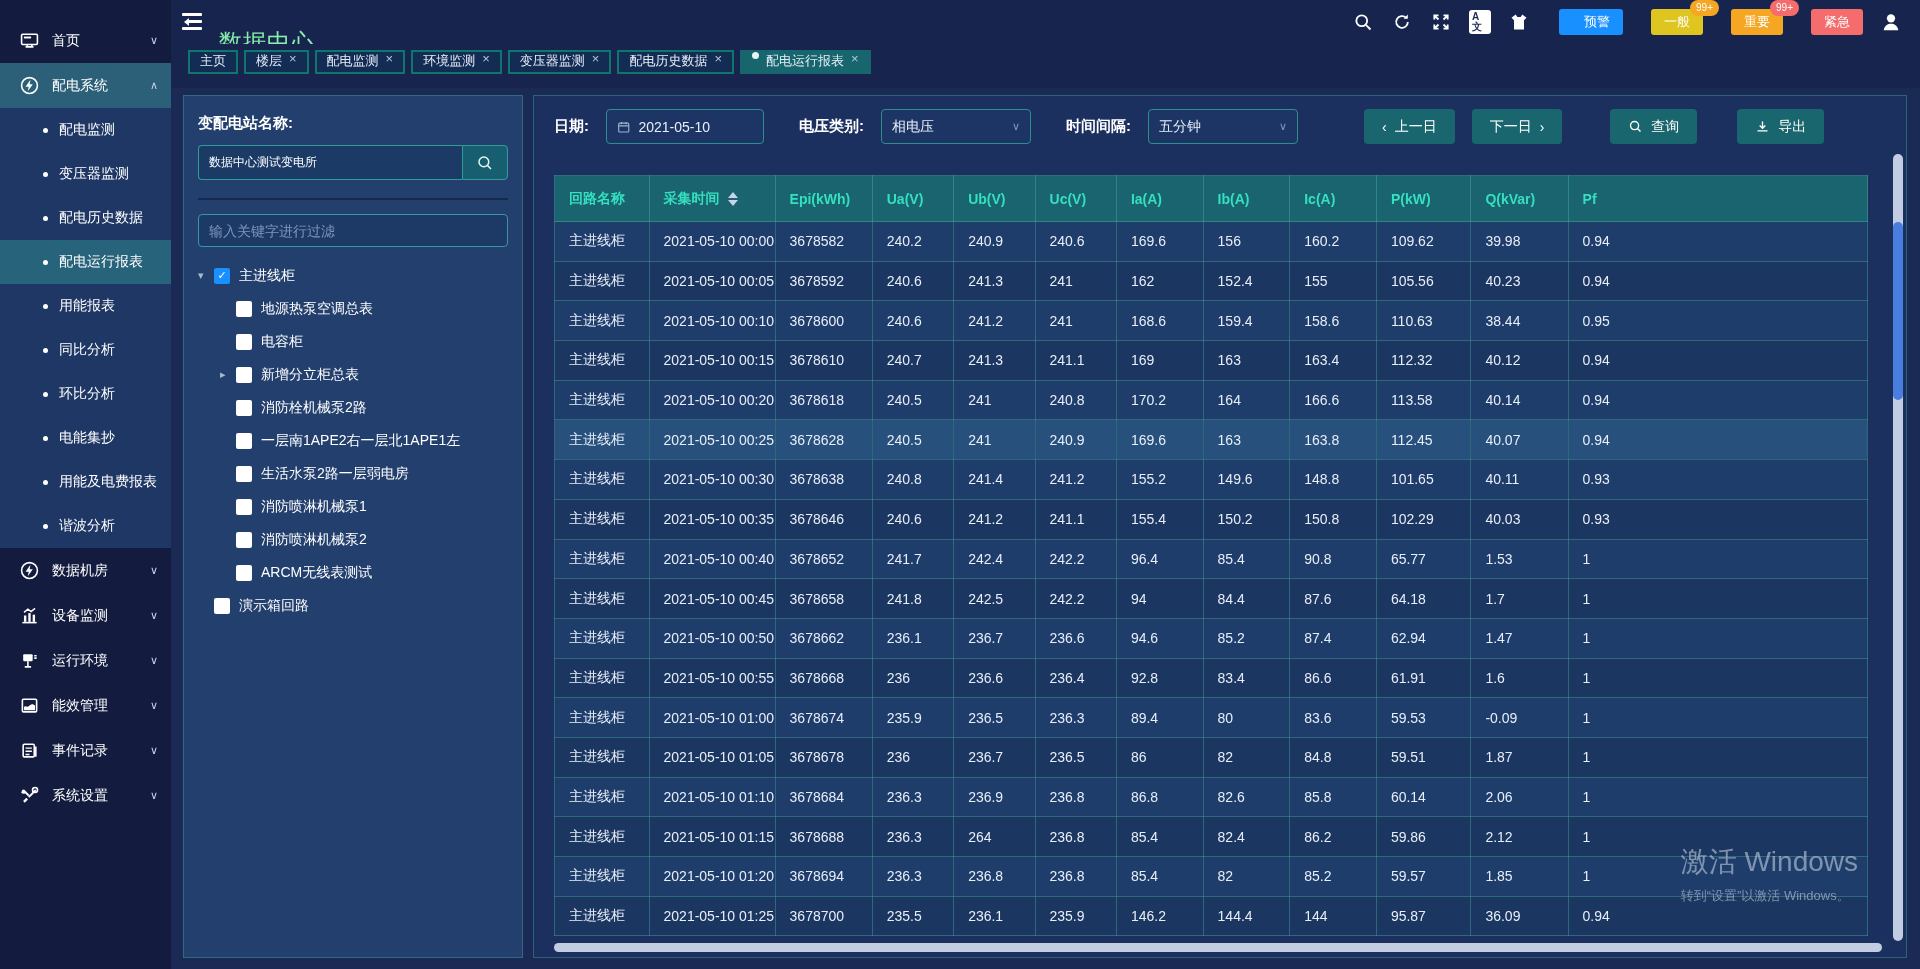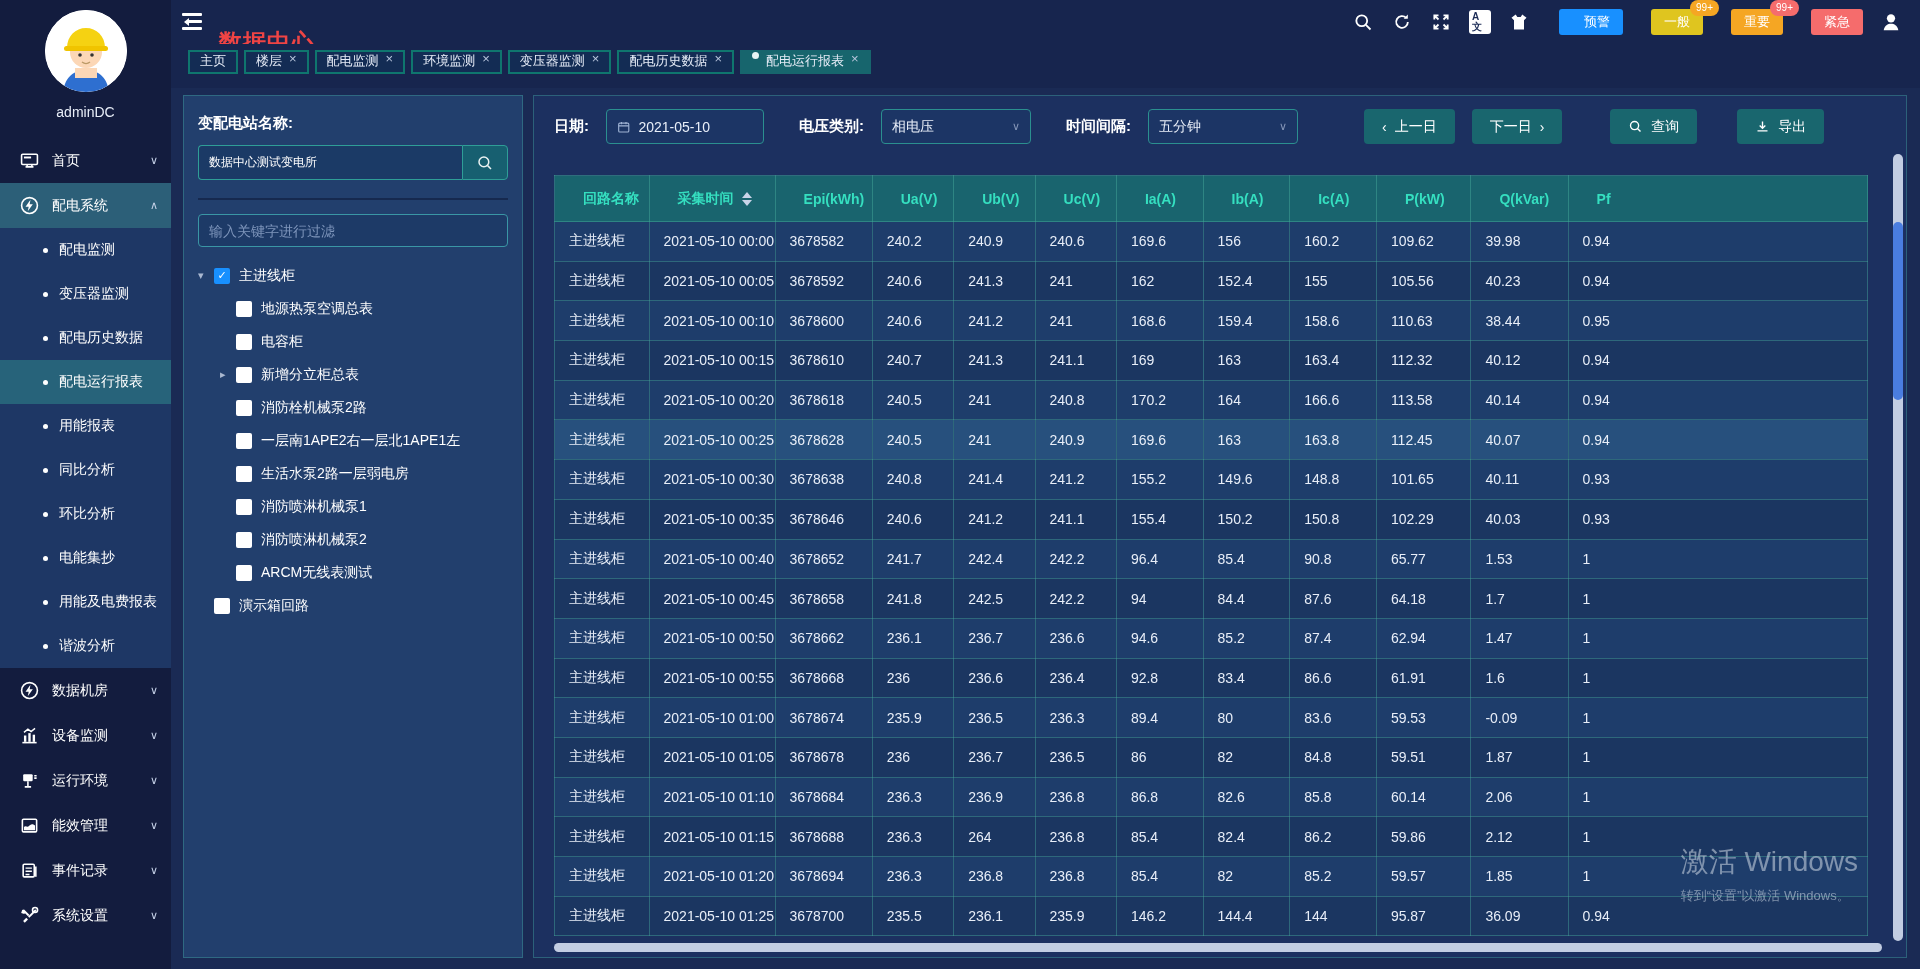--- a/index.html
+++ b/index.html
@@ -22,21 +22,21 @@
   .sub-item.active { background:#27637a; }
   .sub-dot { width:5px; height:5px; border-radius:50%; background:#fff; margin-right:11px; }
 
   
   .main-col { flex:1; display:flex; flex-direction:column; height:969px; }
   .topbar { height:44px; display:flex; align-items:center; padding:0 18px 0 8px; background:#17254e; }
   .burger { width:24px; height:20px; position:relative; cursor:pointer; margin-right:16px; }
   .burger i { position:absolute; left:3px; right:1px; height:3px; background:#fff; border-radius:1px; }
   .burger i:nth-child(1){top:1px;} .burger i:nth-child(2){top:8px; left:8px;} .burger i:nth-child(3){top:15px;}
   .burger::before { content:""; position:absolute; left:1px; top:6px; border:4px solid transparent; border-right:5px solid #fff; }
-  .app-title { font-size:23px; font-weight:bold; color:#ef4444; letter-spacing:1px;margin-top:40px; }
+  .app-title { font-size:23px; font-weight:normal; color:#86efac; letter-spacing:1px;margin-top:40px; }
   .top-right { margin-left:auto; display:flex; align-items:center; gap:17px; }
   .tb-icon { width:22px; height:22px; display:inline-flex; align-items:center; justify-content:center; cursor:pointer; }
   .translate-box { background:#fff; color:#1b2b55; font-size:10px; font-weight:bold; border-radius:3px; padding:2px 3px; line-height:1; }
   .alarm-btn { height:26px; padding:0 13px; border-radius:3px; color:#fff; font-size:13px; display:inline-flex; align-items:center; position:relative; cursor:pointer; margin-left:2px; }
   .alarm-badge { position:absolute; top:-9px; right:-16px; color:#fff; font-size:10px; line-height:1; padding:3px 6px; border-radius:9px; }
 
   .tabbar { height:44px; display:flex; align-items:flex-start; padding:6px 0 0 17px; background:#17254e; gap:6px; }
   .tab { height:24px; display:inline-flex; align-items:flex-start; padding:0 10px; background:#132c54; border:2px solid #0f766e; color:#e6ecf7; font-size:13px; cursor:pointer; gap:7px; }
   .tab.active { background:#17656d; border-color:#17656d; }
   .tab .dot { width:7px; height:7px; border-radius:50%; background:#e8f4f4; }
@@ -65,21 +65,21 @@
   .toolbar { display:flex; align-items:center; gap:17px; }
   .tb-label { color:#fff; font-size:15px; font-weight:bold; white-space:nowrap; }
   .date-box { width:158px; height:35px; background:#1c3565; border:1px solid #2b8f8f; border-radius:4px; display:flex; align-items:center; padding:0 10px; gap:8px; margin-right:18px; cursor:pointer; }
   .date-box input { background:transparent; border:none; outline:none; color:#e8eef8; font-size:14px; width:100%; font-family:inherit; }
   .select-box { width:150px; height:35px; background:#1c3565; border:1px solid #2b8f8f; border-radius:4px; display:flex; align-items:center; padding:0 10px; color:#e8eef8; font-size:14px; margin-right:18px; cursor:pointer; }
   .select-box .sel-chev { margin-left:auto; color:#8596b8; font-size:11px; }
   .teal-btn { height:35px; background:#19666e; border:none; border-radius:4px; color:#fff; font-size:14px; padding:0 18px; display:inline-flex; align-items:center; gap:8px; cursor:pointer; font-family:inherit; }
   .btn-gap { width:14px; }
 
   .report-table { border-collapse:collapse; table-layout:fixed; width:calc(100% - 16px); margin-top:31px; }
-  .report-table th { height:46px; background:#19646e; color:#35dfc0; font-size:14px; text-align:left; padding:0 0 0 28px; border:1px solid rgba(64,160,150,.55); font-weight:bold; }
+  .report-table th { height:46px; background:#19646e; color:#35dfc0; font-size:14px; text-align:left; padding:0 0 0 14px; border:1px solid rgba(64,160,150,.55); font-weight:bold; }
   .report-table td { height:39.7px; color:#e8eef8; font-size:14px; padding:0 0 0 14px; border:1px solid rgba(64,160,150,.5); white-space:nowrap; overflow:hidden; }
   .report-table tr.odd  td { background:#1e3d6b; }
   .report-table tr.even td { background:#1b3661; }
   .report-table tr.hl   td { background:#27507d; }
   .th-flex { display:flex; align-items:center; gap:8px; }
   .sort { display:inline-flex; flex-direction:column; gap:2px; cursor:pointer; }
   .sort i { width:0; height:0; border-left:5px solid transparent; border-right:5px solid transparent; display:block; }
   .sort .up { border-bottom:6px solid #c9d4e8; }
   .sort .dn { border-top:6px solid #c9d4e8; }
 
@@ -88,36 +88,20 @@
   .h-scroll { position:absolute; left:20px; right:24px; bottom:5px; height:9px; background:#c2cde2; border-radius:5px; }
 
   .watermark { position:absolute; right:48px; bottom:52px; color:rgba(210,218,230,.55); text-align:left; pointer-events:none; }
   .wm1 { font-size:28px; }
   .wm2 { font-size:13px; margin-top:6px; }
 </style>
 </head>
 <body>
 
 <aside class="sidebar">
-  <div class="avatar-wrap">
-    <div class="avatar">
-      <svg viewBox="0 0 82 82" width="82" height="82">
-        <circle cx="41" cy="41" r="41" fill="#fff"></circle>
-        <path d="M18 82c2-16 12-22 23-22s21 6 23 22z" fill="#2e6fd0"></path>
-        <path d="M30 58h22v10H30z" fill="#fcd7b6"></path>
-        <circle cx="41" cy="42" r="16" fill="#fcd7b6"></circle>
-        <path d="M22 38c0-12 8.5-20 19-20s19 8 19 20z" fill="#f5d212"></path>
-        <rect x="19" y="36" width="44" height="5" rx="2.5" fill="#f0c400"></rect>
-        <circle cx="35" cy="45" r="1.8" fill="#333"></circle>
-        <circle cx="47" cy="45" r="1.8" fill="#333"></circle>
-        <path d="M37 52c2.5 2 5.5 2 8 0" stroke="#b96" stroke-width="1.4" fill="none"></path>
-      </svg>
-    </div>
-    <div class="user-name">adminDC</div>
-  </div>
   <nav class="menu">
       <div class="side-item">
         <span class="side-icon">
           <svg viewBox="0 0 24 24" width="19" height="19">
             <rect x="2" y="4" width="20" height="13" rx="1.5" fill="none" stroke="#fff" stroke-width="2"></rect>
             <rect x="5" y="7" width="9" height="2.4" fill="#fff"></rect>
             <path d="M9 17v3M15 17v3M7 20h10" stroke="#fff" stroke-width="2"></path>
           </svg>
         </span>
         <span>首页</span>

